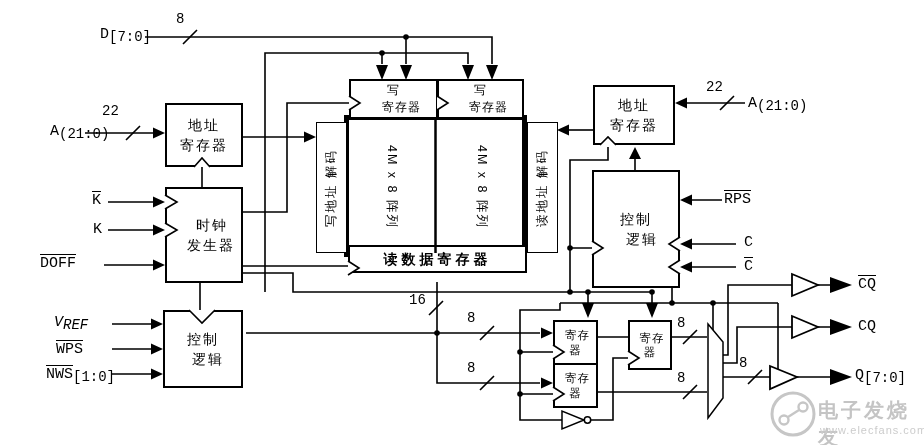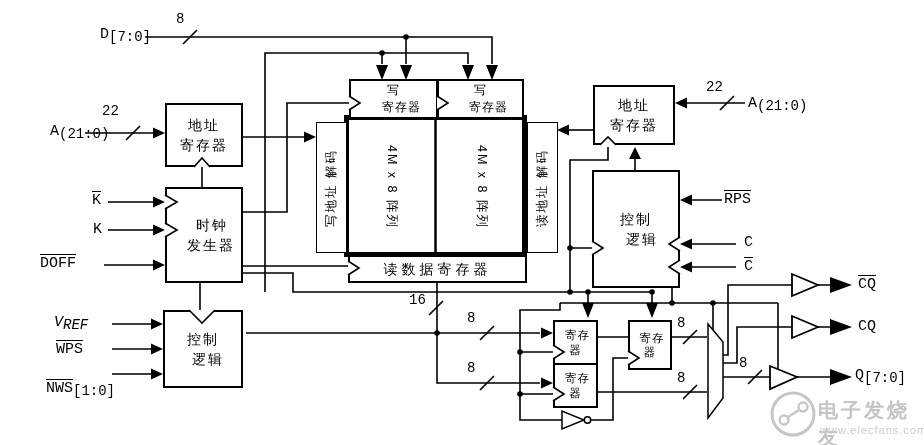--- a/index.html
+++ b/index.html
@@ -59,21 +59,21 @@
   <div class="box cjk14" style="left:165px;top:187px;width:78px;height:96px;">
     <span class="l" style="margin-left:16px;">时钟</span>
     <span class="l" style="margin-left:14px;">发生器</span>
   </div>
 
   <div class="box cjk14" style="left:163px;top:310px;width:80px;height:78px;">
     <span class="l">控制</span>
     <span class="l" style="margin-left:10px;">逻辑</span>
   </div>
 
-  <div class="box cjk14" style="left:348px;top:255px;width:179px;height:28px;flex-direction:row;letter-spacing:4px;">
+  <div class="box cjk14" style="left:348px;top:245px;width:179px;height:28px;flex-direction:row;letter-spacing:4px;font-weight:bold;">
     <span class="l">读数据寄存器</span>
   </div>
 
   <div class="box cjk14" style="left:593px;top:85px;width:82px;height:60px;">
     <span class="l">地址</span>
     <span class="l">寄存器</span>
   </div>
 
   <div class="box cjk14" style="left:592px;top:170px;width:88px;height:118px;">
     <span class="l">控制</span>
@@ -98,21 +98,21 @@
 
   <div class="sig" style="left:50px;top:124px;"><span>A</span><sub>(21:0)</sub></div>
   <div class="sig busnum" style="left:102px;top:104px;">22</div>
 
   <div class="sig" style="left:92px;top:191px;"><span class="ovl">K</span></div>
   <div class="sig" style="left:93px;top:222px;"><span>K</span></div>
   <div class="sig" style="left:40px;top:254px;"><span class="ovl">DOFF</span></div>
 
   <div class="sig" style="left:54px;top:315px;font-style:italic;"><span>V</span><sub>REF</sub></div>
   <div class="sig" style="left:56px;top:340px;"><span class="ovl">WPS</span></div>
-  <div class="sig" style="left:46px;top:379px;"><span class="ovl">NWS</span><sub>[1:0]</sub></div>
+  <div class="sig" style="left:46px;top:365px;"><span class="ovl">NWS</span><sub>[1:0]</sub></div>
 
   <div class="sig" style="left:748px;top:96px;"><span>A</span><sub>(21:0)</sub></div>
   <div class="sig busnum" style="left:706px;top:80px;">22</div>
 
   <div class="sig" style="left:724px;top:190px;"><span class="ovl">RPS</span></div>
   <div class="sig" style="left:744px;top:235px;"><span>C</span></div>
   <div class="sig" style="left:744px;top:257px;"><span class="ovl">C</span></div>
 
   <div class="sig" style="left:858px;top:275px;"><span class="ovl">CQ</span></div>
   <div class="sig" style="left:858px;top:319px;"><span>CQ</span></div>

